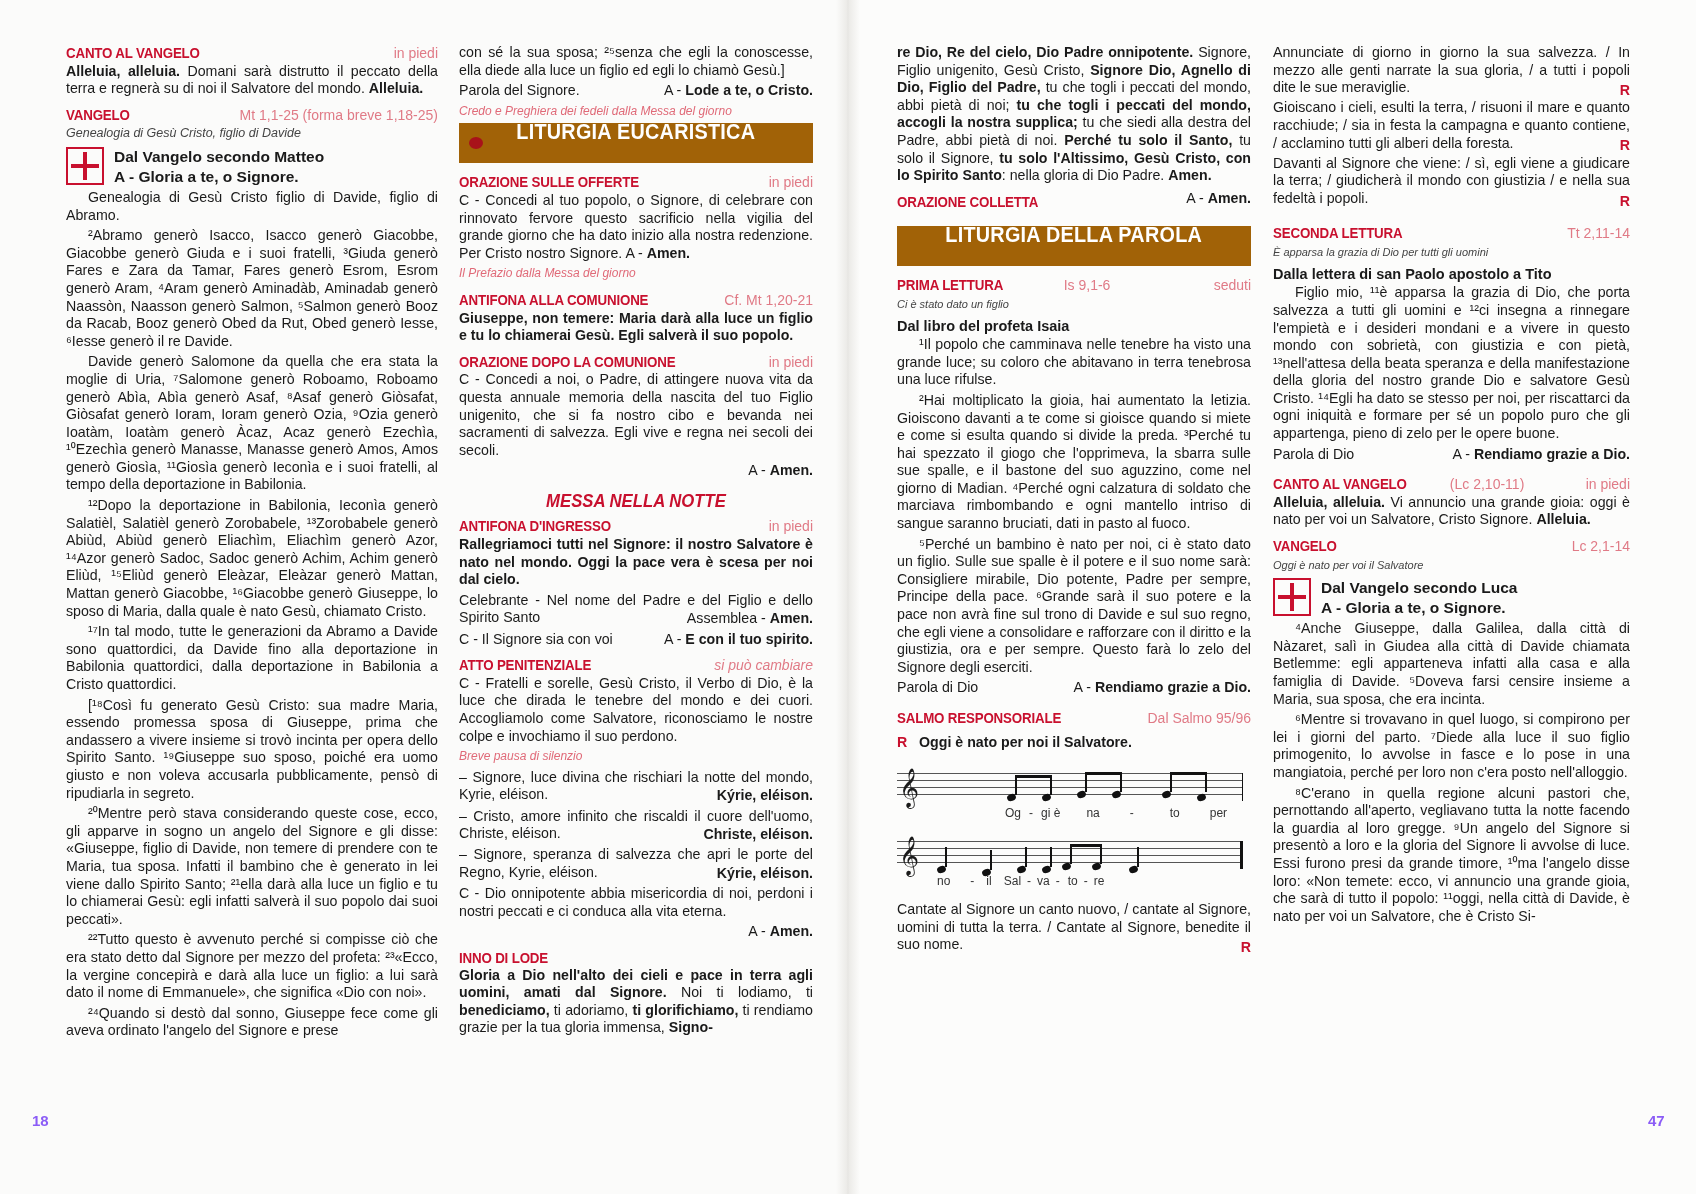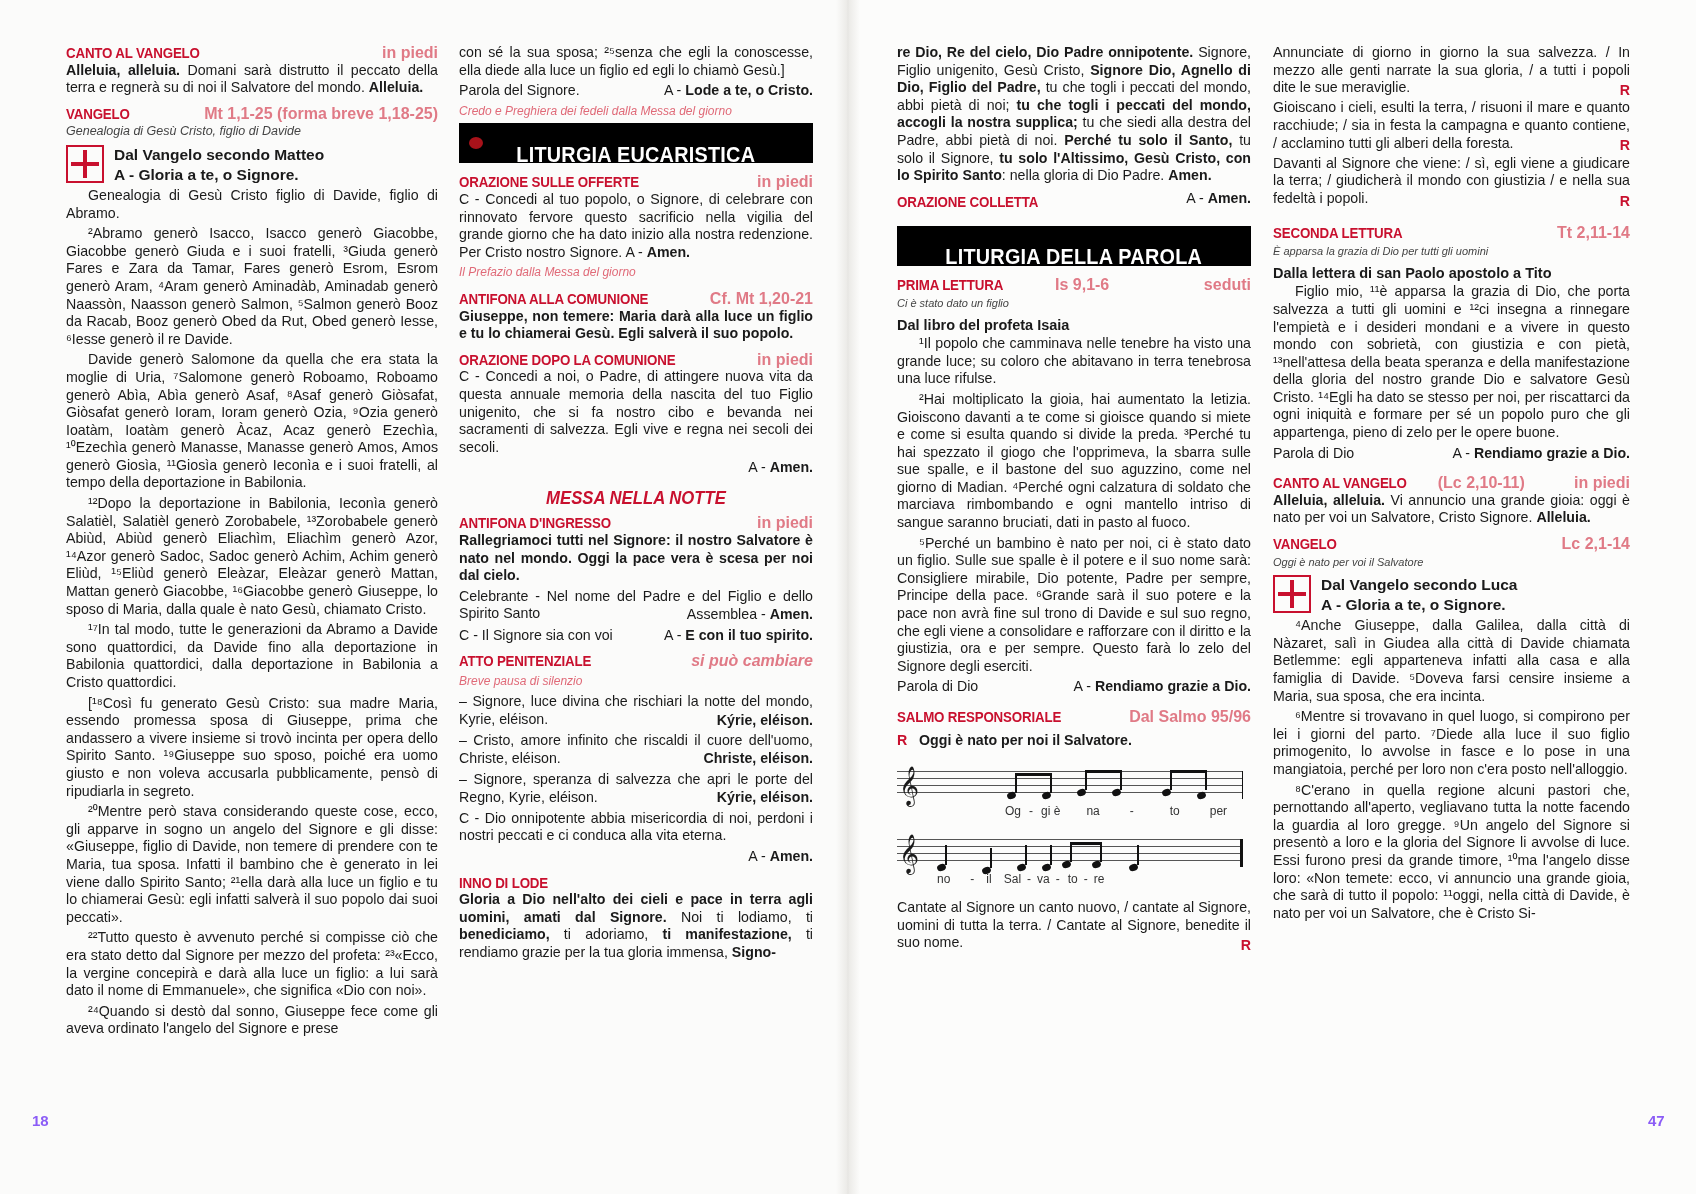--- a/index.html
+++ b/index.html
@@ -9,28 +9,28 @@
   .page.right{left:848px;width:848px;background:#fcfcfb;}
   .gutter{position:absolute;left:836px;top:0;width:24px;height:1194px;background:linear-gradient(90deg,#fbfbfa 0%,#ecebe8 45%,#e6e5e2 50%,#ecebe8 55%,#fcfcfb 100%);}
   .col{position:absolute;top:44px;font-size:14.2px;line-height:17.6px;text-align:justify;}
   .c1{left:66px;width:372px;}
   .c2{left:459px;width:354px;}
   .c3{left:897px;width:354px;}
   .c4{left:1273px;width:357px;}
   .hdr{display:flex;justify-content:space-between;align-items:baseline;margin-top:8px;}
   .hdr:first-child{margin-top:0;}
   .htitle{font-family:"Liberation Sans",sans-serif;font-weight:bold;color:#c8102e;font-size:15.5px;letter-spacing:-0.2px;transform:scaleX(0.86);transform-origin:left;white-space:nowrap;text-align:left;}
-  .href{color:#e07a86;font-size:16px;white-space:nowrap;font-weight:bold;}
+  .href{color:#e07a86;font-size:14px;white-space:nowrap;}
   .sub{font-style:italic;color:#444;font-size:12.5px;margin:1px 0 3px;}
   .redital{font-style:italic;color:#e06a78;font-size:12px;margin:3px 0;}
   p{margin:0 0 3px;}
   .ind{text-indent:22px;}
   b{font-weight:bold;}
   .resp{display:flex;justify-content:space-between;}
-  .banner{background:#000000;color:#fff;font-weight:bold;font-size:22px;height:40px;display:flex;align-items:flex-end;justify-content:center;margin:0 0 10px;letter-spacing:0.3px;position:relative;}
+  .banner{background:#a16207;color:#fff;font-weight:bold;font-size:22px;height:40px;display:flex;align-items:flex-start;justify-content:center;margin:0 0 10px;letter-spacing:0.3px;position:relative;}
   .banner span.t{transform:scaleX(0.9);display:inline-block;}
   .banner .dot{position:absolute;left:10px;top:14px;width:14px;height:12px;border-radius:50%;background:#a8121a;}
   .mass{text-align:center;color:#c8102e;font-weight:bold;font-style:italic;font-size:19px;margin:12px 0 6px;transform:scaleX(0.88);}
   .gospel{display:flex;align-items:flex-start;margin:4px 0 2px;}
   .cross{width:38px;height:38px;border:2px solid #c8102e;margin-right:10px;flex:none;position:relative;box-sizing:border-box;}
   .cross:before{content:"";position:absolute;left:15px;top:3px;width:4px;height:28px;background:#c8102e;}
   .cross:after{content:"";position:absolute;left:3px;top:15px;width:28px;height:4px;background:#c8102e;}
   .gtitle{font-weight:bold;font-size:15.5px;line-height:20px;}
   .pnum{position:absolute;top:1112px;font-size:15px;font-weight:bold;color:#8b5cf6;}
   .rsym{color:#c8102e;font-weight:bold;}
@@ -124,31 +124,32 @@
   <div style="text-align:right;margin-top:-20px;margin-bottom:3px"><span>Assemblea - </span><b>Amen.</b></div>
   <div class="resp">
     <span>C - Il Signore sia con voi</span>
     <span><span>A - </span><b>E con il tuo spirito.</b></span>
   </div>
 
   <div class="hdr">
     <span class="htitle">ATTO PENITENZIALE</span>
     <span class="href" style="font-style:italic">si può cambiare</span>
   </div>
+  <p>C - Fratelli e sorelle, Gesù Cristo, il Verbo di Dio, è la luce che dirada le tenebre del mondo e dei cuori. Accogliamolo come Salvatore, riconosciamo le nostre colpe e invochiamo il suo perdono.</p>
   <div class="redital">Breve pausa di silenzio</div>
   <div><span>– Signore, luce divina che rischiari la notte del mondo, Kyrie, eléison.</span><div style="text-align:right;margin-top:-17px"><b>Kýrie, eléison.</b></div></div>
   <div style="margin-top:3px"><span>– Cristo, amore infinito che riscaldi il cuore dell'uomo, Christe, eléison.</span><div style="text-align:right;margin-top:-17px"><b>Christe, eléison.</b></div></div>
   <div style="margin-top:3px"><span>– Signore, speranza di salvezza che apri le porte del Regno, Kyrie, eléison.</span><div style="text-align:right;margin-top:-17px"><b>Kýrie, eléison.</b></div></div>
   <p style="margin-top:3px">C - Dio onnipotente abbia misericordia di noi, perdoni i nostri peccati e ci conduca alla vita eterna.</p>
   <div style="text-align:right"><span>A - </span><b>Amen.</b></div>
 
   <div class="hdr">
     <span class="htitle">INNO DI LODE</span>
   </div>
-  <p><b>Gloria a Dio nell'alto dei cieli e pace in terra agli uomini, amati dal Signore.</b><span> Noi ti lodiamo, ti </span><b>benediciamo,</b><span> ti adoriamo, </span><b>ti manifestazione,</b><span> ti rendiamo grazie per la tua gloria immensa, </span><b>Signo-</b></p>
+  <p><b>Gloria a Dio nell'alto dei cieli e pace in terra agli uomini, amati dal Signore.</b><span> Noi ti lodiamo, ti </span><b>benediciamo,</b><span> ti adoriamo, </span><b>ti glorifichiamo,</b><span> ti rendiamo grazie per la tua gloria immensa, </span><b>Signo-</b></p>
 </div>
 
 <div class="pnum" style="left:32px">18</div>
 
 <div class="col c3">
   <p><b>re Dio, Re del cielo, Dio Padre onnipotente.</b><span> Signore, Figlio unigenito, Gesù Cristo, </span><b>Signore Dio, Agnello di Dio, Figlio del Padre,</b><span> tu che togli i peccati del mondo, abbi pietà di noi; </span><b>tu che togli i peccati del mondo, accogli la nostra supplica;</b><span> tu che siedi alla destra del Padre, abbi pietà di noi. </span><b>Perché tu solo il Santo,</b><span> tu solo il Signore, </span><b>tu solo l'Altissimo, Gesù Cristo, con lo Spirito Santo</b><span>: nella gloria di Dio Padre. </span><b>Amen.</b></p>
 
   <div class="hdr">
     <span class="htitle">ORAZIONE COLLETTA</span>
   </div>

